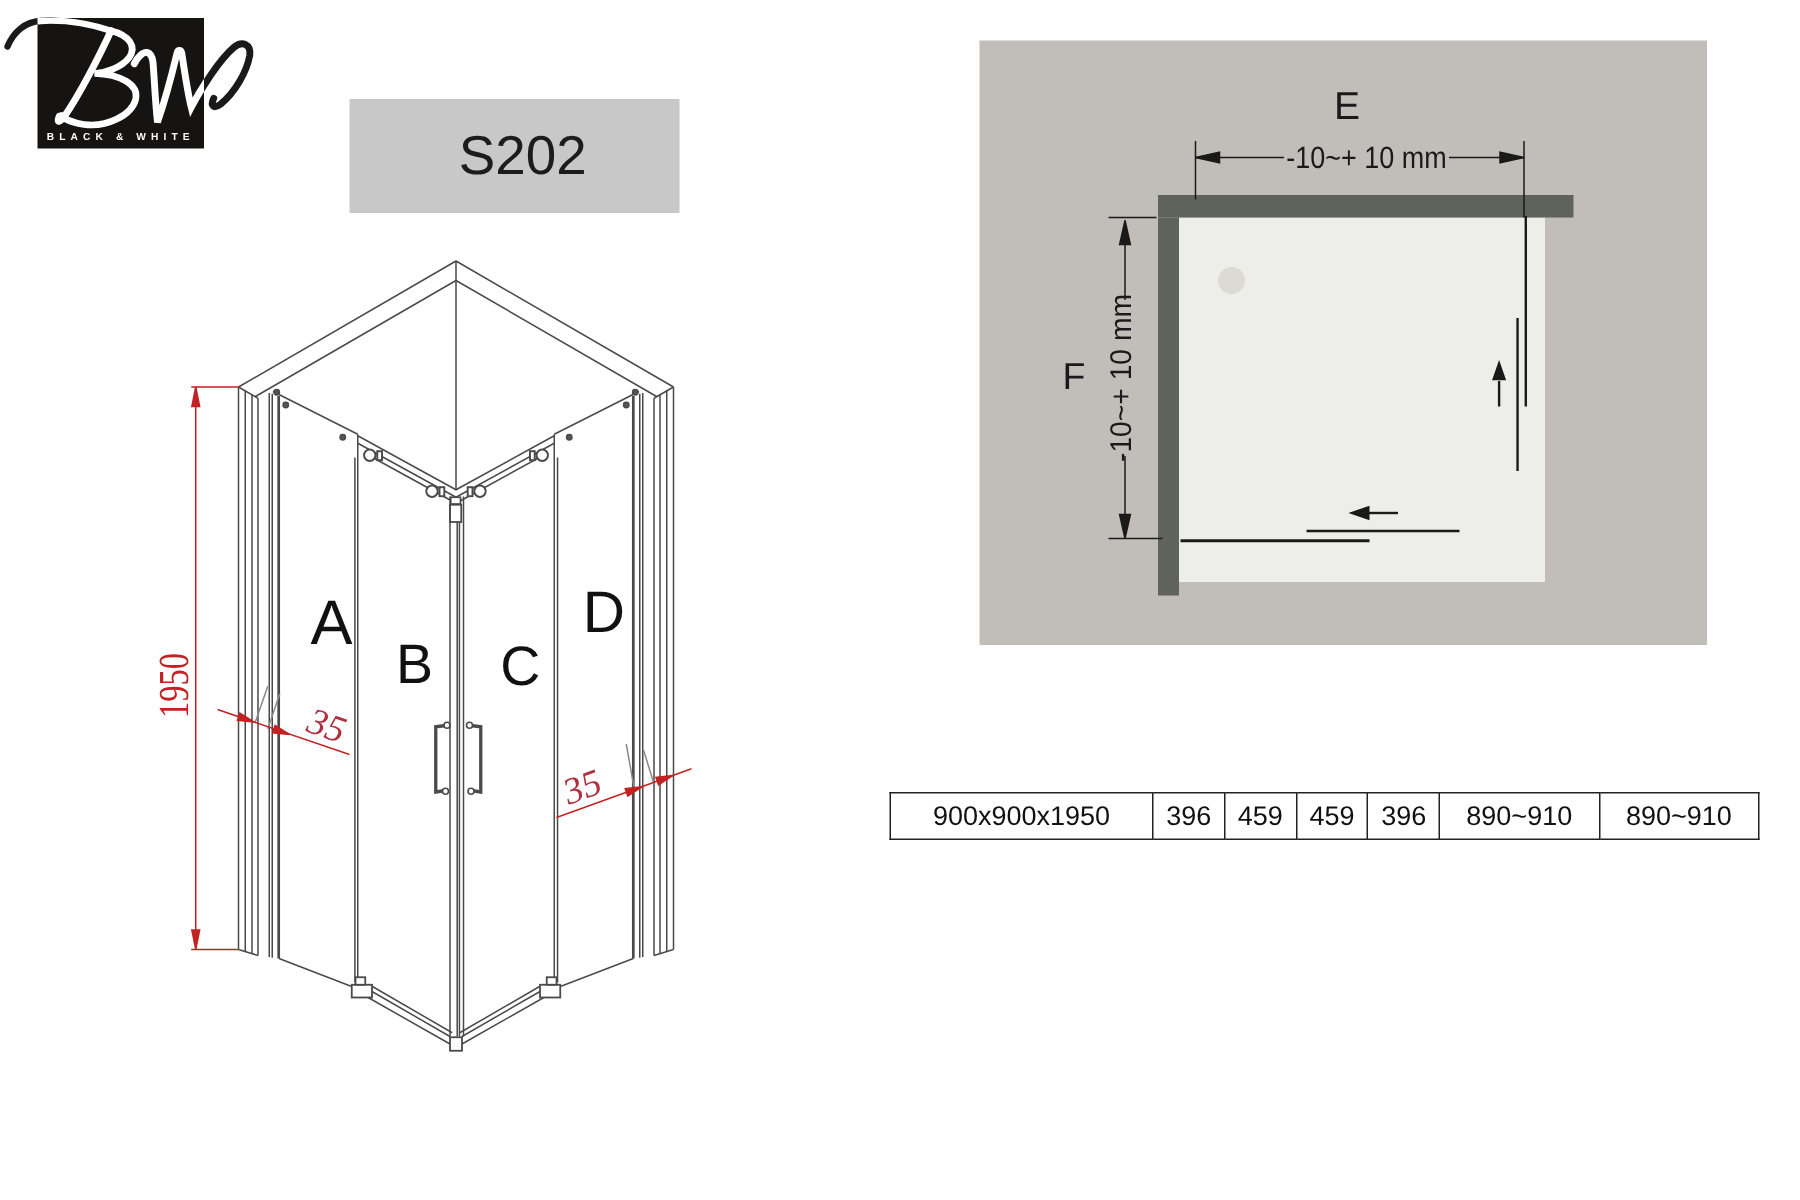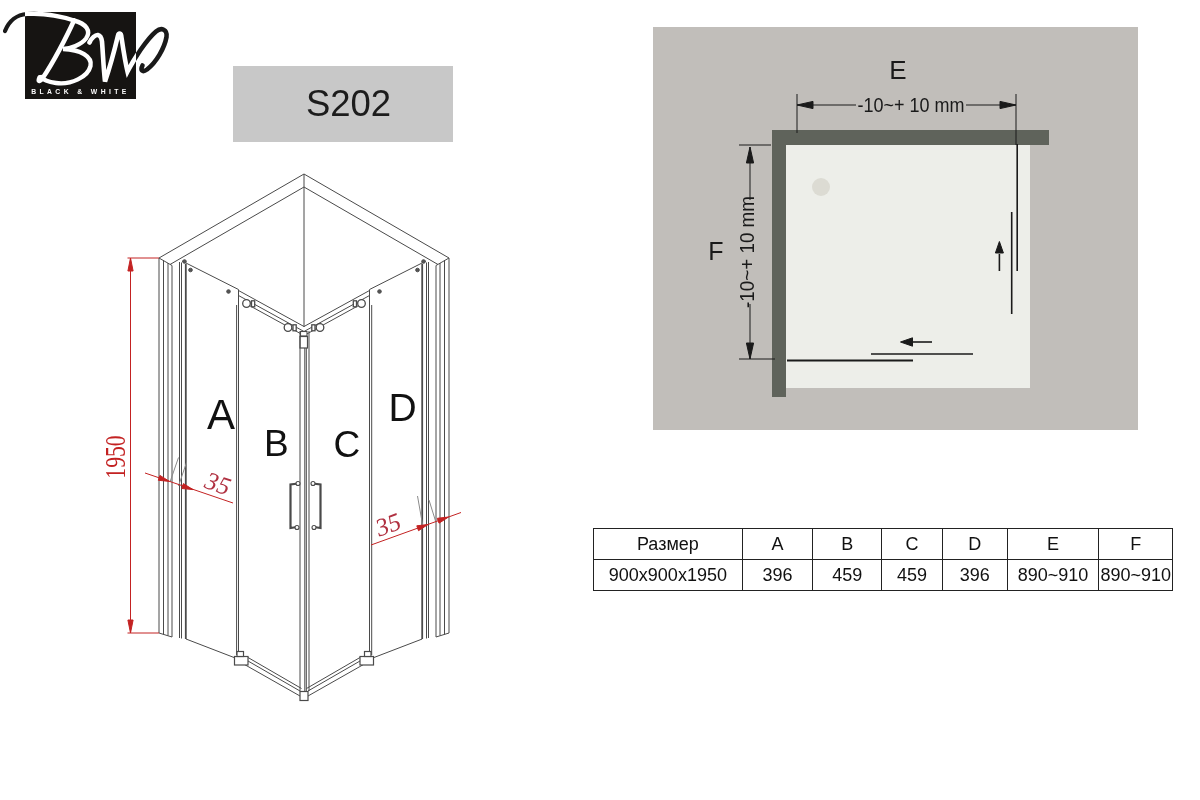--- a/index.html
+++ b/index.html
@@ -224,29 +224,20 @@
   <path d="M 871,354 L 973,354" stroke-width="1.6"></path>
   <path d="M 787,360.5 L 913,360.5" stroke-width="1.9"></path>
   <path d="M 912,342 L 932,342" stroke-width="1.6"></path>
   <path d="M 900.5,342 l 12,-4.2 l 0,8.4 z" fill="#1a1a1a"></path>
 </g>
 </svg>
 
 <table class="abs" style="left:593px;top:528px;width:580px;border-collapse:collapse;
    font-size:18px;color:#111;text-align:center;" cellspacing="0">
   <tbody>
-      <tr style="height:31px;">
-    <td style="border:1.5px solid #222;width:146px;">Размер</td>
-    <td style="border:1.5px solid #222;width:68px;">A</td>
-    <td style="border:1.5px solid #222;width:66px;">B</td>
-    <td style="border:1.5px solid #222;width:58px;">C</td>
-    <td style="border:1.5px solid #222;width:62px;">D</td>
-    <td style="border:1.5px solid #222;width:89px;">E</td>
-    <td style="border:1.5px solid #222;">F</td>
-  </tr>
   <tr style="height:31px;">
     <td style="border:1.5px solid #222;">900x900x1950</td>
     <td style="border:1.5px solid #222;">396</td>
     <td style="border:1.5px solid #222;">459</td>
     <td style="border:1.5px solid #222;">459</td>
     <td style="border:1.5px solid #222;">396</td>
     <td style="border:1.5px solid #222;">890~910</td>
     <td style="border:1.5px solid #222;">890~910</td>
   </tr>
 </tbody>

